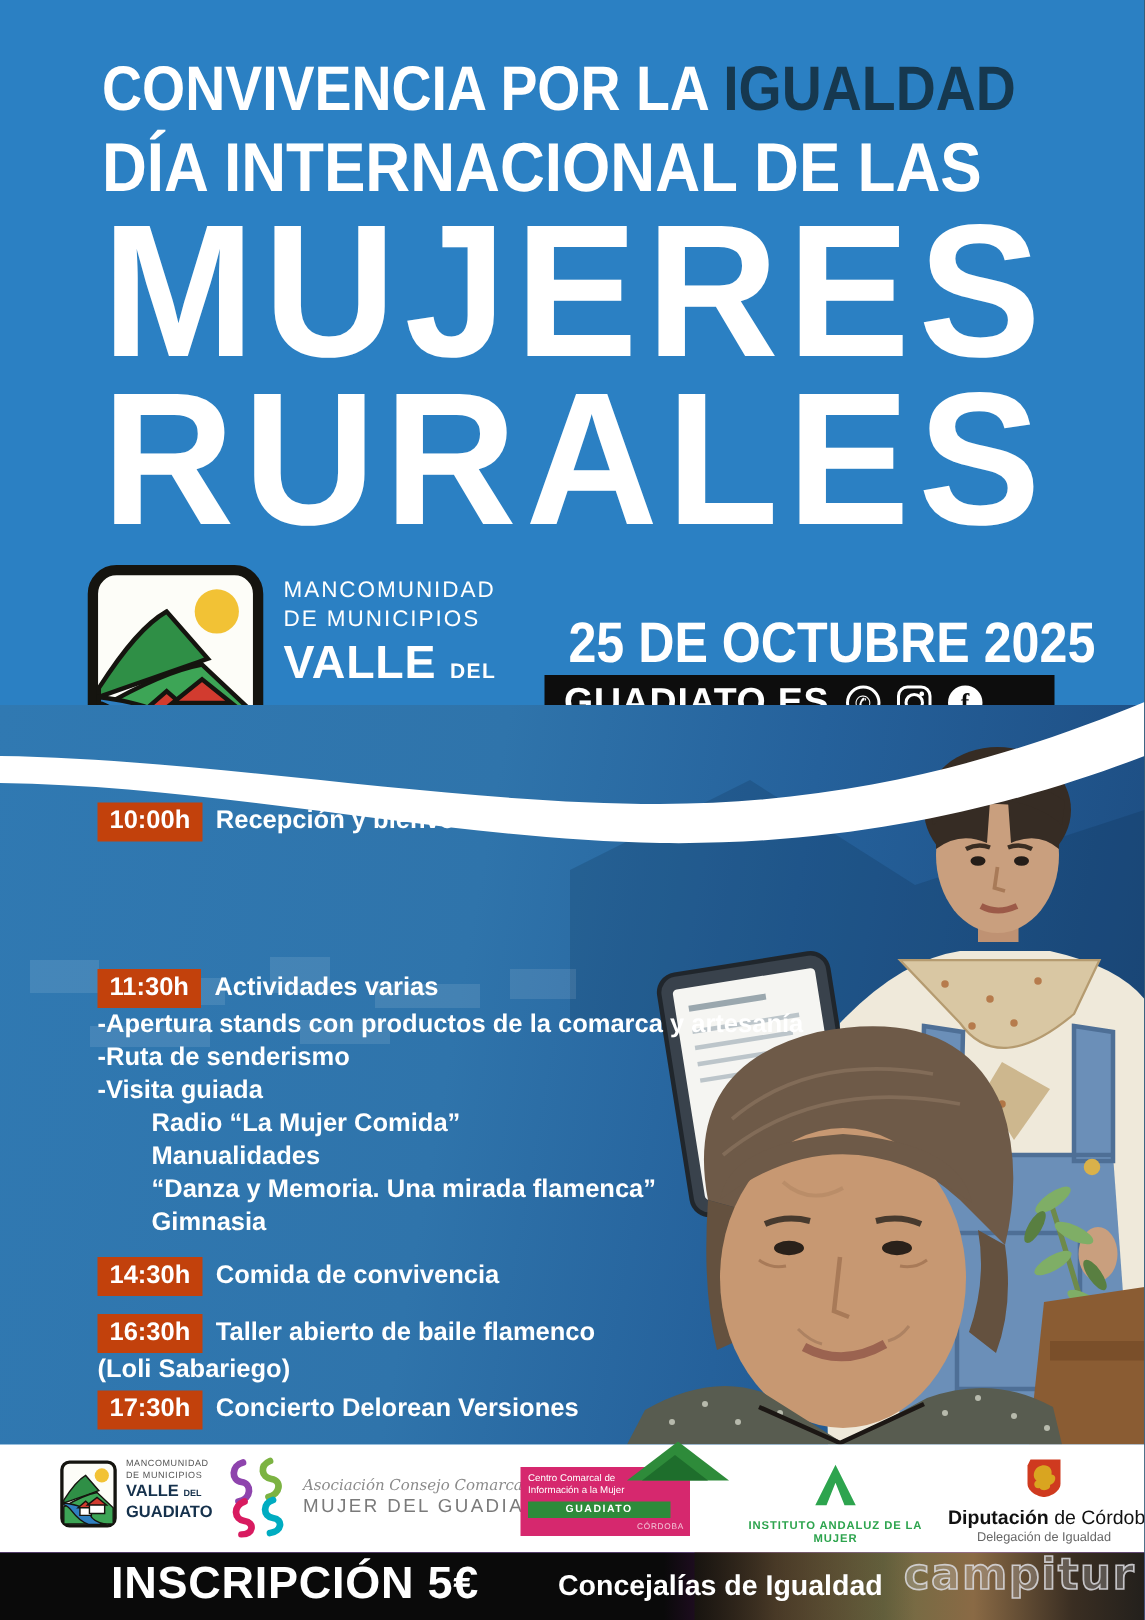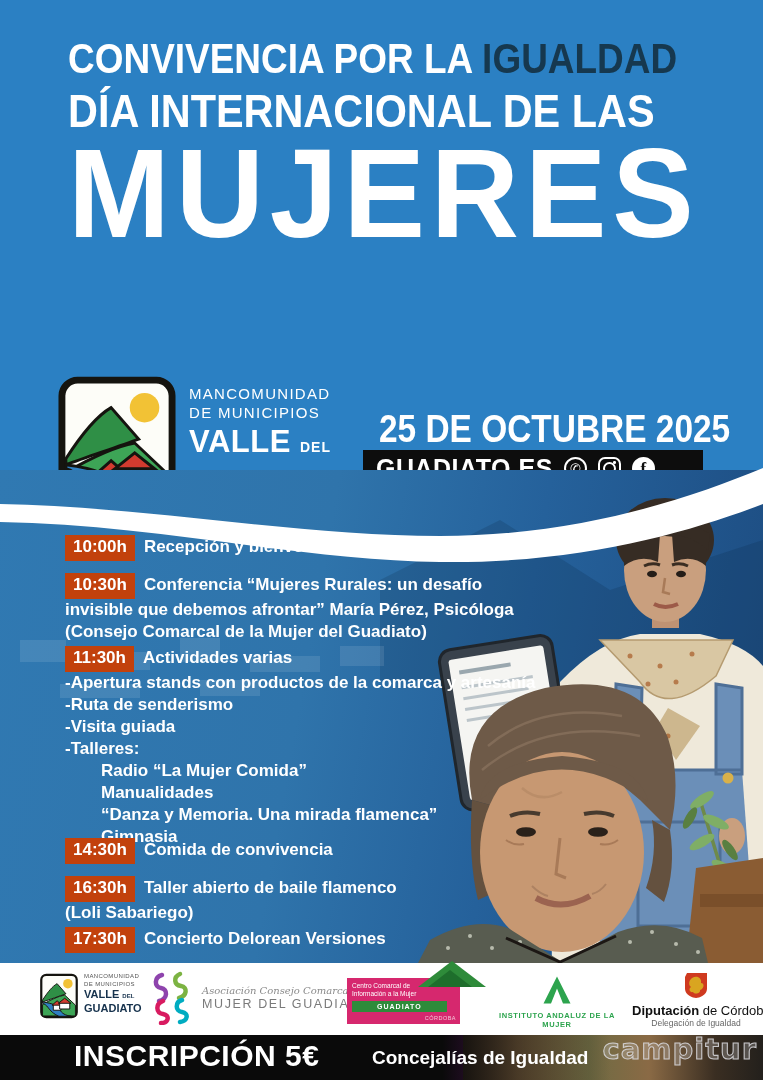--- a/index.html
+++ b/index.html
@@ -221,20 +221,21 @@
   </div>
 
   <svg class="wave abs" viewBox="0 0 763 112">
     <path d="M0,52 C140,54 300,84 440,84 C580,84 690,46 763,16 L763,52 C690,80 580,112 440,110 C300,108 150,72 0,70 Z" fill="#ffffff"></path>
   </svg>
 
   <div class="title abs">
     <div class="t1 nowrap"><span class="condense"><span>CONVIVENCIA POR LA </span><span class="accent">IGUALDAD</span></span></div>
     <div class="t2 nowrap"><span class="condense">DÍA INTERNACIONAL DE LAS</span></div>
     <div class="big nowrap"><span class="condense">MUJERES</span></div>
+    <div class="big nowrap"><span class="condense">RURALES</span></div>
   </div>
 
   <div class="brand abs">
     <svg width="118" height="140" viewBox="0 0 120 142">
       <rect x="4" y="4" width="112" height="134" rx="16" fill="#fdfdf8" stroke="#15140f" stroke-width="7"></rect>
       <circle cx="88" cy="32" r="15" fill="#f2c235"></circle>
       <path d="M8,84 C26,56 40,40 54,32 L82,64 C60,72 30,82 8,90 Z" fill="#2f8f46" stroke="#15140f" stroke-width="3"></path>
       <path d="M8,98 C32,84 56,72 78,68 L112,100 L112,134 L8,134 Z" fill="#3da556" stroke="#15140f" stroke-width="3"></path>
       <path d="M8,90 C40,94 58,102 63,114 C68,126 80,132 98,135 L60,135 C42,128 32,116 26,108 C20,100 13,95 8,94 Z" fill="#2f7fc1" stroke="#15140f" stroke-width="3"></path>
       <path d="M42,100 L54,90 L66,100 L66,116 L42,116 Z" fill="#ffffff" stroke="#15140f" stroke-width="3"></path>
@@ -258,32 +259,26 @@
         <span class="lens"></span>
         <span class="dot"></span>
       </span>
     <span class="ic fb">f</span>
   </div>
 
   <div class="sched-row" style="top:535px">
     <span class="time">10:00h</span><span>Recepción y bienvenida</span>
   </div>
 
-  <div class="sched-row" style="top:573px">
-    <div><span class="time">10:30h</span><span>Conferencia “Mujeres Rurales: un desafío</span></div>
-    <div>invisible que debemos afrontar” María Pérez, Psicóloga</div>
-    <div>(Consejo Comarcal de la Mujer del Guadiato)</div>
-  </div>
 
   <div class="sched-row" style="top:646px">
     <div><span class="time">11:30h</span><span>Actividades varias</span></div>
     <div>-Apertura stands con productos de la comarca y artesanía</div>
     <div>-Ruta de senderismo</div>
     <div>-Visita guiada</div>
-    <div>-Talleres:</div>
     <div class="indent">Radio “La Mujer Comida”</div>
     <div class="indent">Manualidades</div>
     <div class="indent">“Danza y Memoria. Una mirada flamenca”</div>
     <div class="indent">Gimnasia</div>
   </div>
 
   <div class="sched-row" style="top:838px">
     <span class="time">14:30h</span><span>Comida de convivencia</span>
   </div>
 

